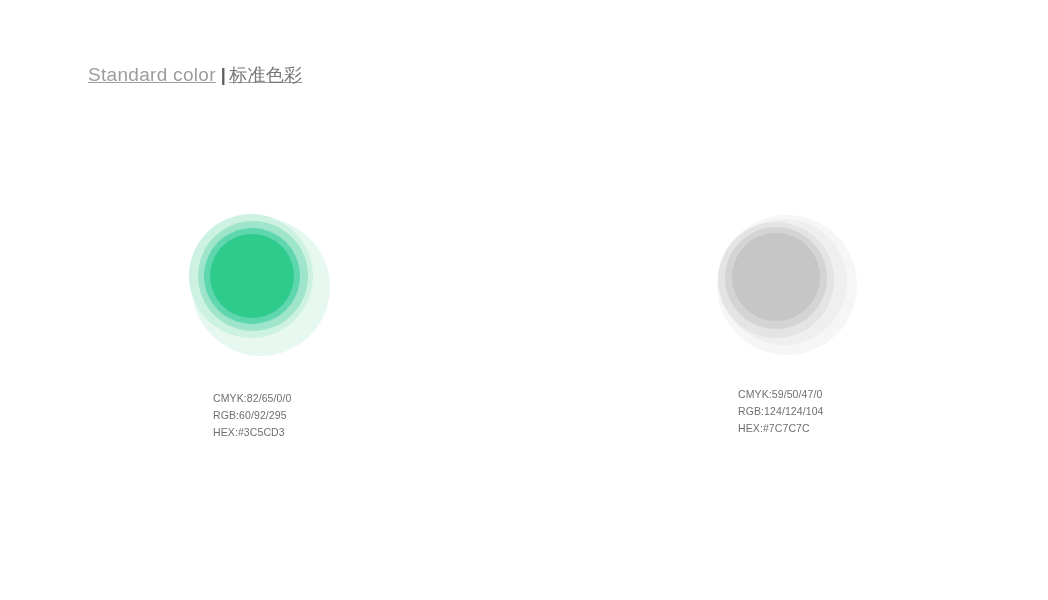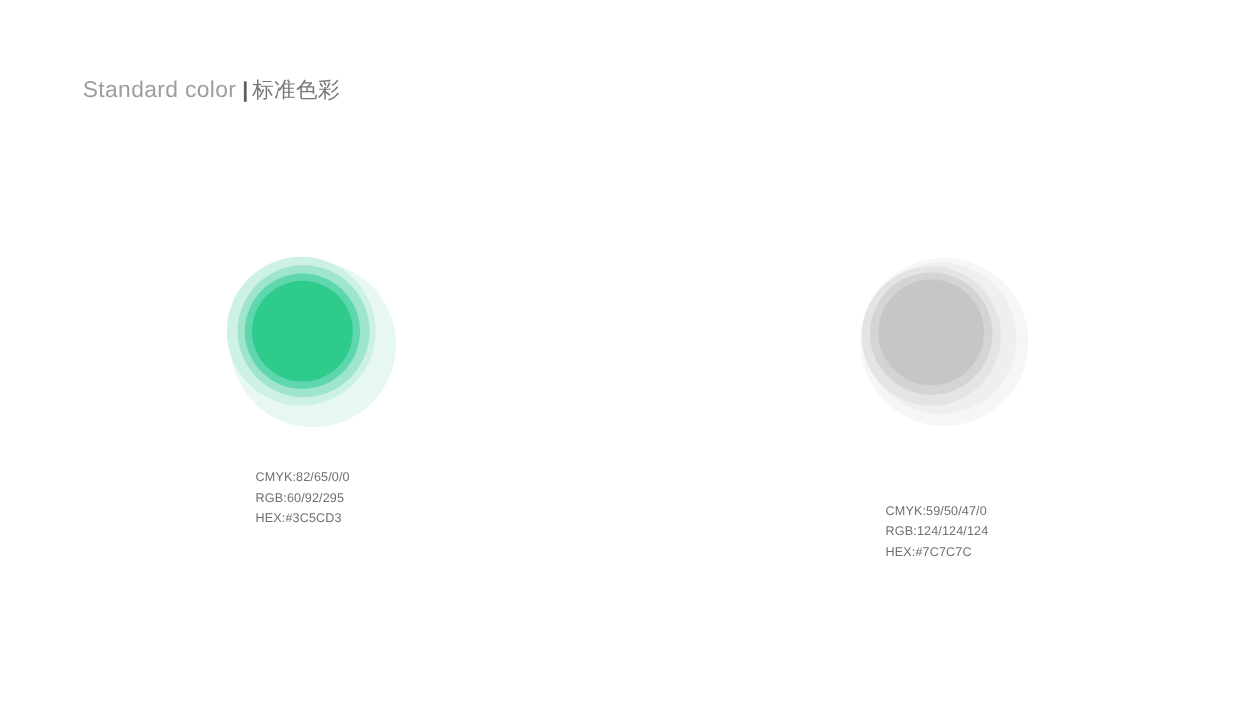--- a/index.html
+++ b/index.html
@@ -11,28 +11,29 @@
     height: 600px;
     background: #ffffff;
     font-family: "Liberation Sans", "DejaVu Sans", sans-serif;
     overflow: hidden;
     position: relative;
   }
 
   
   .page-title {
     position: absolute;
-    left: 69px;
+    left: 88px;
     top: 62px;
     font-size: 19px;
     font-weight: 300;
     letter-spacing: 0.3px;
     white-space: nowrap;
     color: #9d9d9d;
     line-height: 26px;
+    text-decoration: underline;
   }
   .title-en {
     color: #9d9d9d;
     font-weight: 300;
   }
   .title-sep {
     color: #5e5e5e;
     font-weight: 700;
     padding: 0 3px 0 5px;
     font-size: 18px;
@@ -106,20 +107,20 @@
 
 
   <div class="swatch" style="left:710px; top:205px;">
     <div class="rings">
       <div class="ring" style="left:7px;  top:10px; width:140px; height:140px; background:#f6f6f6;"></div>
       <div class="ring" style="left:11px; top:14px; width:126px; height:126px; background:#efefef;"></div>
       <div class="ring" style="left:8px;  top:17px; width:116px; height:116px; background:#e4e4e4;"></div>
       <div class="ring" style="left:15px; top:22px; width:102px; height:102px; background:#d4d4d4;"></div>
       <div class="ring" style="left:22px; top:28px; width:88px;  height:88px;  background:#c6c6c6;"></div>
     </div>
-    <div class="swatch-info" style="left:28px; top:181px;margin-top:32px;">
+    <div class="swatch-info" style="left:28px; top:181px;">
       <div>CMYK:59/50/47/0</div>
-      <div>RGB:124/124/124</div>
+      <div>RGB:124/124/104</div>
       <div>HEX:#7C7C7C</div>
     </div>
   </div>
 
 </div>
 
 </body></html>

